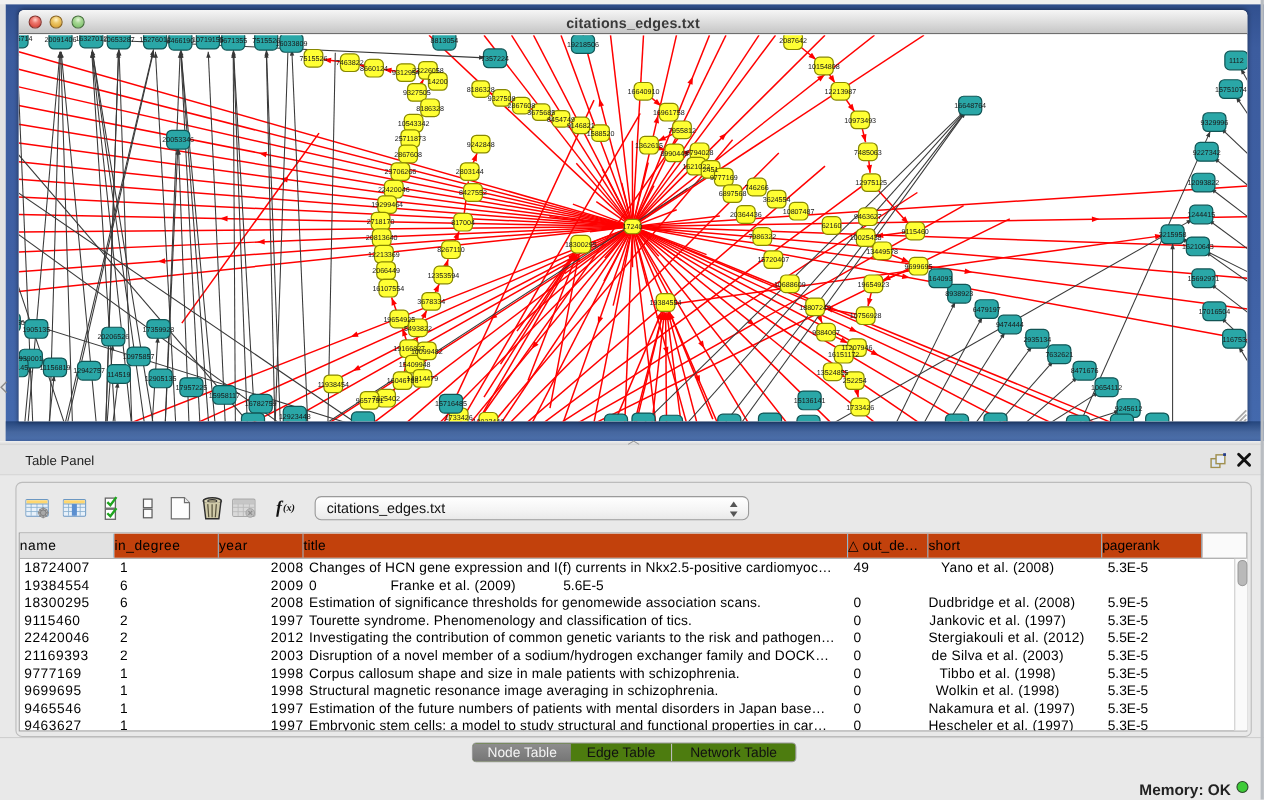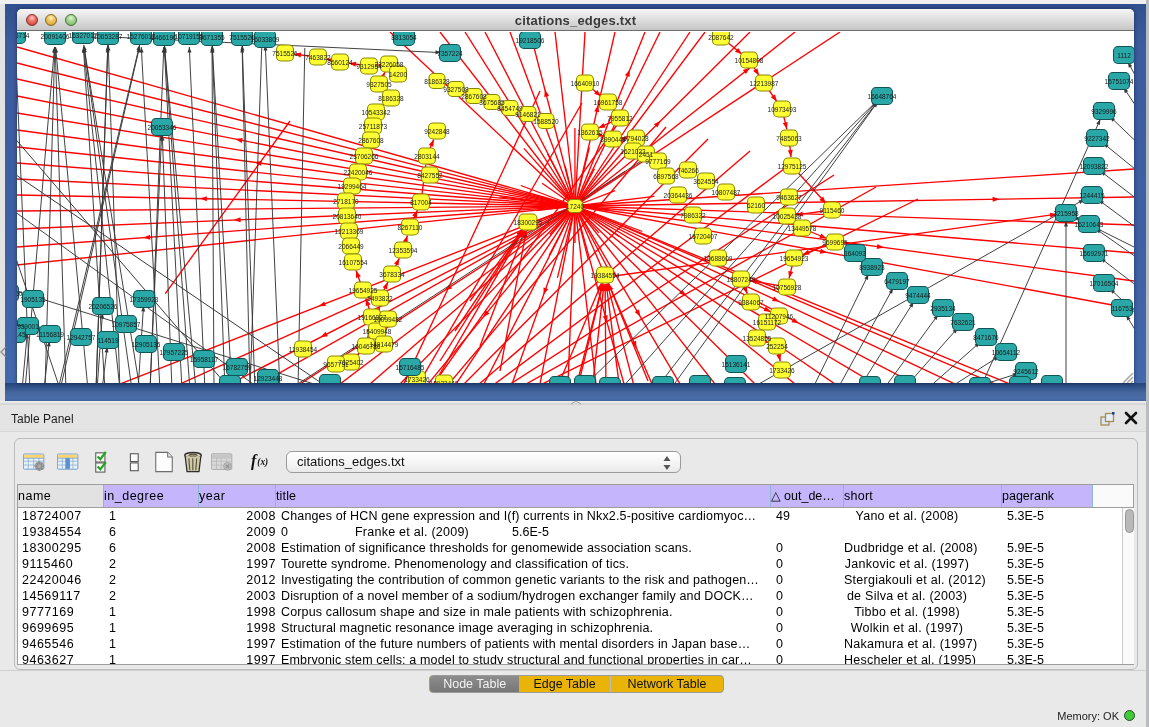--- a/index.html
+++ b/index.html
@@ -22,60 +22,60 @@
 #title { position:absolute; top:3.5px; width:100%; text-align:center; font-size:13px;
   font-weight:bold; color:#3a3a3a; letter-spacing:.2px; }
 #canvas { position:absolute; left:0; top:23px; width:1117px; height:352px; background:#fff; }
 
 #divider { position:absolute; left:0; top:401px; width:1149px; height:4px;
   background:linear-gradient(#f2f2f2,#cfcfcf); }
 
 #tpanel { position:absolute; left:0; top:405px; width:1149px; height:322px; background:#e9e9e9; }
 #tptitle { position:absolute; left:0; top:0; width:100%; height:27px; background:#e4e4e4;
   border-bottom:1px solid #d6d6d6; }
-#tptitle span { position:absolute; left:11px; top:7px; font-size:12px; color:#1d1d1d; }
+#tptitle span { position:absolute; left:23px; top:7px; font-size:12px; color:#1d1d1d; }
 #tpbox { position:absolute; left:14px; top:33px; width:1124px; height:232px;
   background:#e9e9e9; border:1px solid #bcbcbc; border-radius:6px; }
 #toolbar { position:absolute; left:6px; top:12px; height:26px; width:1100px; }
 #combo { position:absolute; left:271px; top:12px; width:395px; height:22px;
   background:linear-gradient(#ffffff,#f4f4f4 60%,#e9e9e9);
   border:1px solid #9a9a9a; border-radius:6px; font-size:13px; color:#111;
   line-height:20px; padding-left:10px; }
 
 #tbl { position:absolute; left:2px; top:45px; width:1117px; height:181px; background:#fff;
   border:1px solid #9e9e9e; font-size:12.5px; color:#000; overflow:hidden; }
 .hr { display:flex; height:23px; background:#fafafa; border-bottom:1px solid #9e9e9e; }
-.hr div { text-align:center; line-height:23px; border-right:1px solid #8fb8cf; height:100%; background:#c4b5fd; }
+.hr div { text-align:center; line-height:23px; border-right:1px solid #8fb8cf; height:100%; background:#c2410c; }
 .tr { display:flex; height:16px; line-height:16px; white-space:nowrap; }
 .tr div { overflow:hidden; }
 .c0 { width:86px; padding-left:4px; letter-spacing:.5px; }
 .c1 { width:95px; padding-left:5px; letter-spacing:.5px; }
 .c2 { width:77px; padding-left:5px; letter-spacing:.5px;text-align:right; }
 .c3 { width:495px; padding-left:5px; letter-spacing:.15px; }
 .c4 { width:73px; padding-left:5px; }
 .c5 { width:158px; text-align:center; letter-spacing:.25px; }
 .tr .c5 { padding-right:32px; }
 .c6 { width:91px; padding-left:5px; }
 .hr .c0 { background:#e2e2e2 !important; padding-left:0; }
 .hr div { padding-left:0 !important; text-align:left; }
 
 #vsb { position:absolute; right:3px; top:69px; width:12px; height:156px; background:#fafafa;
   border-left:1px solid #ccc; }
 #vsb .thumb { position:absolute; left:1.5px; top:1px; width:9px; height:24px; background:#b9b9b9;
   border-radius:5px; border:1px solid #999; }
 
 #tabs { position:absolute; left:429px; top:675px; width:295px; height:18px; display:flex;
   border:1px solid #9a9a9a; border-radius:4px; overflow:hidden; font-size:12.5px;
-  background:#eab308; }
+  background:#4d7c0f; }
 #tabs div { text-align:center; line-height:17px; }
 #tabseg1 { width:90px; background:linear-gradient(#8d8d8d,#767676); color:#f4f4f4; }
 #tabseg2 { width:92px; border-right:1px solid #bbb; color:#111; }
 #tabseg3 { width:113px; color:#111; }
 #botline { position:absolute; left:0; top:670px; width:1149px; height:1px; background:#cfcfcf; }
-#mem { position:absolute; right:30px; top:710px; font-size:11px; color:#222; }
+#mem { position:absolute; right:30px; top:710px; font-size:14px; color:#222;font-weight:bold; }
 #memdot { position:absolute; right:14px; top:710px; width:11px; height:11px; border-radius:50%;
   background:#3ecc38; border:1.5px solid #2a4a2a; }
 #rightstrip { position:absolute; right:0; top:0; width:3px; height:727px; background:#b9bdc2; }
 .icon { position:absolute; top:0; width:22px; height:22px; }
 </style></head>
 <body>
 <div id="root">
 <div id="topstrip"></div>
 <div id="blueframe"></div>
 <div id="bluebottom"></div>
@@ -910,24 +910,24 @@
             <div class="c5">Jankovic et al. (1997)</div>
             <div class="c6">5.3E-5</div>
           </div>
 <div class="tr">
             <div class="c0">22420046</div>
             <div class="c1">2</div>
             <div class="c2">2012</div>
             <div class="c3">Investigating the contribution of common genetic variants to the risk and pathogen…</div>
             <div class="c4">0</div>
             <div class="c5">Stergiakouli et al. (2012)</div>
-            <div class="c6">5.5E-5</div>
+            <div class="c6">5.5E-2</div>
           </div>
 <div class="tr">
-            <div class="c0">14569117</div>
+            <div class="c0">21169393</div>
             <div class="c1">2</div>
             <div class="c2">2003</div>
             <div class="c3">Disruption of a novel member of a sodium/hydrogen exchanger family and DOCK…</div>
             <div class="c4">0</div>
             <div class="c5">de Silva et al. (2003)</div>
             <div class="c6">5.3E-5</div>
           </div>
 <div class="tr">
             <div class="c0">9777169</div>
             <div class="c1">1</div>
@@ -936,39 +936,39 @@
             <div class="c4">0</div>
             <div class="c5">Tibbo et al. (1998)</div>
             <div class="c6">5.3E-5</div>
           </div>
 <div class="tr">
             <div class="c0">9699695</div>
             <div class="c1">1</div>
             <div class="c2">1998</div>
             <div class="c3">Structural magnetic resonance image averaging in schizophrenia.</div>
             <div class="c4">0</div>
-            <div class="c5">Wolkin et al. (1997)</div>
+            <div class="c5">Wolkin et al. (1998)</div>
             <div class="c6">5.3E-5</div>
           </div>
 <div class="tr">
             <div class="c0">9465546</div>
             <div class="c1">1</div>
             <div class="c2">1997</div>
             <div class="c3">Estimation of the future numbers of patients with mental disorders in Japan base…</div>
             <div class="c4">0</div>
             <div class="c5">Nakamura et al. (1997)</div>
             <div class="c6">5.3E-5</div>
           </div>
 <div class="tr">
             <div class="c0">9463627</div>
             <div class="c1">1</div>
             <div class="c2">1997</div>
             <div class="c3">Embryonic stem cells: a model to study structural and functional properties in car…</div>
             <div class="c4">0</div>
-            <div class="c5">Hescheler et al. (1995)</div>
+            <div class="c5">Hescheler et al. (1997)</div>
             <div class="c6">5.3E-5</div>
           </div>
 
     </div>
     <div id="vsb">
           <div class="thumb"></div>
         </div>
   </div>
 </div>
 <div id="botline"></div>

